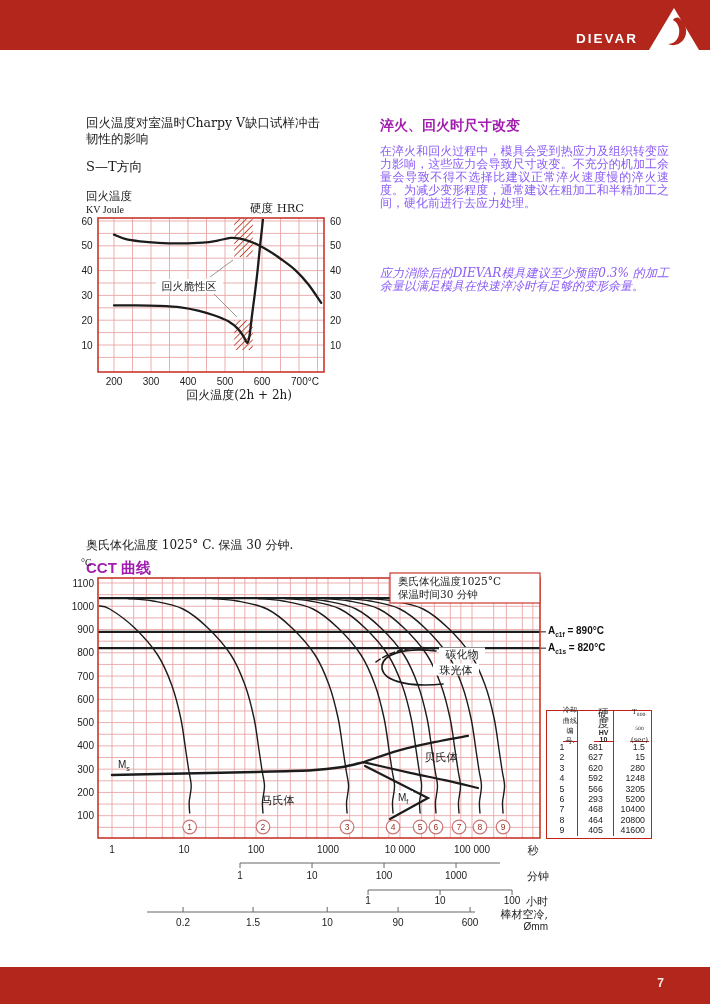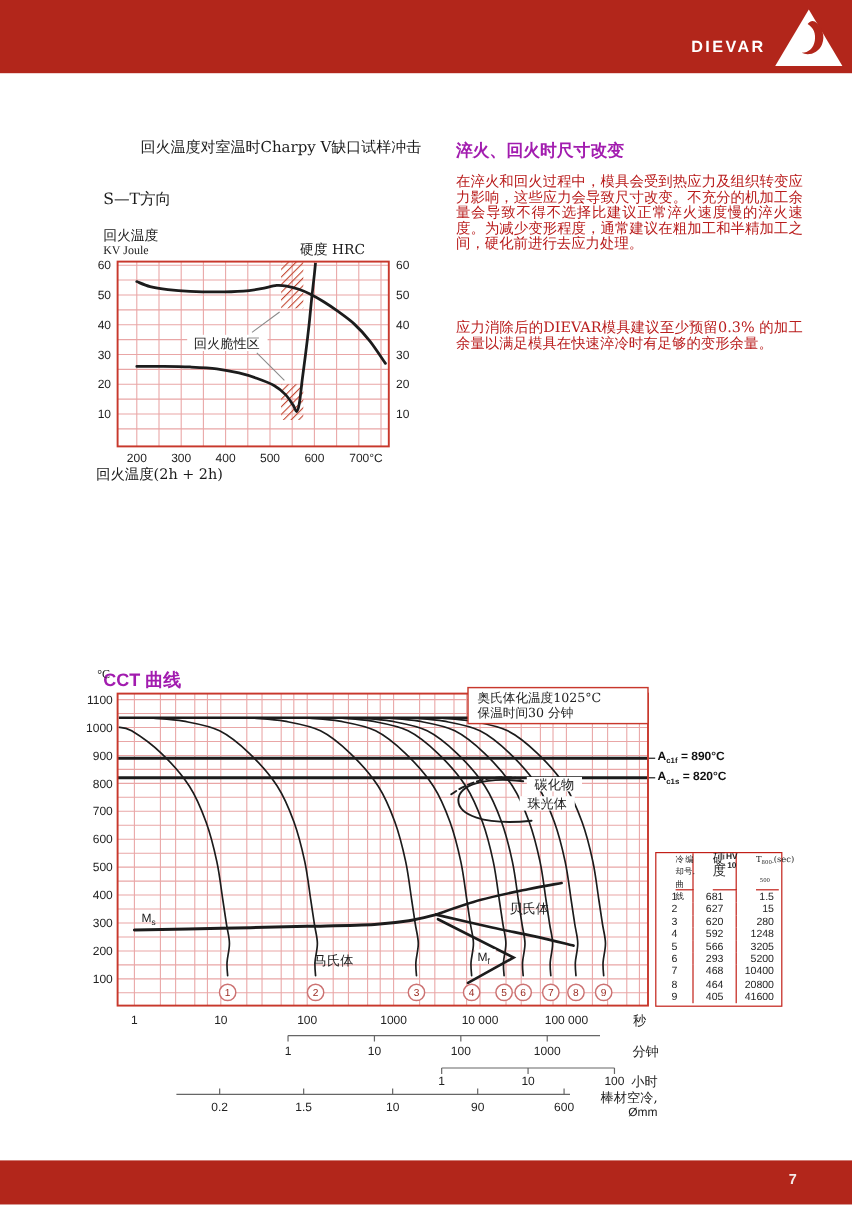--- a/index.html
+++ b/index.html
@@ -1,44 +1,44 @@
 <!DOCTYPE html>
 <html><head>
 <meta charset="utf-8">
 <style>
   html,body{margin:0;padding:0;background:#e8e8e8;}
   .page{position:relative;width:710px;height:1004px;background:#fff;overflow:hidden;
         font-family:"DejaVu Serif",serif;color:#1a1a1a;}
   .layer{position:absolute;left:0;top:0;}
-  .topbar{position:absolute;left:0;top:0;width:710px;height:61px;background:#b2261b;}
+  .topbar{position:absolute;left:0;top:0;width:710px;height:50px;background:#b2261b;}
   .bottombar{position:absolute;left:0;top:967px;width:710px;height:37px;background:#b2261b;}
   .brand{position:absolute;right:72px;top:31px;color:#fff;font-family:"Liberation Sans",sans-serif;
          font-weight:bold;font-size:13.5px;letter-spacing:2px;}
   .logo{position:absolute;right:5px;top:6px;}
   .pagenum{position:absolute;right:46px;top:9px;color:#f4e9e7;font:bold 12px "Liberation Sans",sans-serif;}
   .lbl{position:absolute;line-height:1.18;}
   .serif{font-family:"DejaVu Serif",serif;}
   .sans{font-family:Liberation Serif, serif;}
   .h1{font-family:"Liberation Sans",sans-serif;font-weight:bold;font-size:14px;color:#a21caf;}
-  .body-txt{font-size:12px;line-height:13.1px;text-align:justify;color:#b91c1c;}
+  .body-txt{font-size:12px;line-height:13.1px;text-align:justify;color:#8b5cf6;}
   
   text{fill:#222;}
   .tick{font:10px "Liberation Sans",sans-serif;}
   .cjk11{font-family:"DejaVu Serif",serif;font-size:11px;}
   .cjk10{font-family:"DejaVu Serif",serif;font-size:10.5px;}
   .phas{font-family:"DejaVu Serif",serif;font-size:11px;}
   .circnum{font:8.5px "Liberation Sans",sans-serif;fill:#992b22;}
   
   #cct-table{position:absolute;left:546px;top:710px;width:104px;height:127px;
              border:1.3px solid #c22018;display:grid;grid-template-columns:31px 36px 35px;
              grid-auto-rows:min-content;background:#fff;}
   #cct-table .c{font:8.8px "Liberation Sans",sans-serif;text-align:center;line-height:10.4px;color:#222;}
   #cct-table .b1,#cct-table .b2{border-right:1px solid #c22018;}
-  #cct-table .th{height:30px;border-bottom:1px solid #c22018;display:flex;flex-direction:row;
-                 font-family:"DejaVu Serif",serif;margin-left:16px;}
+  #cct-table .th{height:30px;border-bottom:1px solid #c22018;display:flex;flex-direction:column;
+                 justify-content:center;font-family:"DejaVu Serif",serif;margin-left:16px;}
   #cct-table .th .l1{font-size:11px;} #cct-table .th .l2{font-size:7px;}
   #cct-table .th .hv{font:bold 7px "Liberation Sans",sans-serif;}
   #cct-table .num3{text-align:right;padding-right:4px;}
   #cct-table sub{font-size:4.5px;}
   .aclabel{position:absolute;left:548px;font-family:"Liberation Sans",sans-serif;font-size:10px;
            font-weight:bold;color:#111;}
   .aclabel sub{font-size:6.5px;}
 </style>
 </head>
 <body>
@@ -46,32 +46,34 @@
 <div class="page">
 
   <div class="topbar">
     <span class="brand">DIEVAR</span>
   </div>
   <svg class="logo" width="60" height="52" viewBox="0 0 60 52">
     <polygon points="29,2 57,49 1,49" fill="#ffffff"></polygon>
     <path d="M34,12 C40,16 43,24 40,31 C37,38 29,41 23,38 C29,38 33,34 34,28 C35,22 33,17 28,14 C30,11.5 32,11 34,12 Z" fill="#b2261b"></path>
   </svg>
 
-  <div class="lbl serif" style="left:86px;top:116px;width:300px;font-size:12.5px;margin-left:31px;">回火温度对室温时Charpy V缺口试样冲击</div>
+  <div class="lbl serif" style="left:86px;top:116px;width:300px;font-size:12.5px;">回火温度对室温时Charpy V缺口试样冲击</div>
+  <div class="lbl serif" style="left:86px;top:132px;width:300px;font-size:12.5px;">韧性的影响</div>
   <div class="lbl serif" style="left:86px;top:159px;font-size:13px;">S—T方向</div>
   <div class="lbl serif" style="left:86px;top:190px;font-size:11.5px;">回火温度</div>
   <div class="lbl sans" style="left:86px;top:204px;font-size:10px;">KV Joule</div>
   <div class="lbl serif" style="left:250px;top:202px;width:82px;text-align:left;font-size:11.5px;">硬度 HRC</div>
-  <div class="lbl serif" style="left:80px;top:388px;width:212px;text-align:left;font-size:12px;">回火温度(2h + 2h)</div>
+  <div class="lbl serif" style="left:80px;top:388px;width:212px;text-align:right;font-size:12px;">回火温度(2h + 2h)</div>
 
   <div class="lbl h1" style="left:380px;top:117px;">淬火、回火时尺寸改变</div>
   <div class="lbl serif body-txt" style="left:380px;top:145px;width:289px;">在淬火和回火过程中，模具会受到热应力及组织转变应力影响，这些应力会导致尺寸改变。不充分的机加工余量会导致不得不选择比建议正常淬火速度慢的淬火速度。为减少变形程度，通常建议在粗加工和半精加工之间，硬化前进行去应力处理。</div>
-  <div class="lbl serif body-txt" style="left:380px;top:267px;width:289px;">应力消除后的DIEVAR模具建议至少预留0.3%  的加工余量以满足模具在快速淬冷时有足够的变形余量。</div>
+  <div class="lbl serif body-txt" style="left:380px;top:267px;width:289px;font-style:italic;">应力消除后的DIEVAR模具建议至少预留0.3%  的加工余量以满足模具在快速淬冷时有足够的变形余量。</div>
 
   <div class="lbl h1" style="left:86px;top:511px;font-size:15px;margin-top:48px;">CCT 曲线</div>
+  <div class="lbl serif" style="left:86px;top:538px;font-size:12px;">奥氏体化温度 1025° C.  保温 30 分钟.</div>
   <div class="lbl sans" style="left:81px;top:557px;font-size:10px;">°C</div>
 
   <div class="aclabel" style="top:625px;"><span>A</span><sub>c1f</sub><span> = 890°C</span></div>
   <div class="aclabel" style="top:642px;"><span>A</span><sub>c1s</sub><span> = 820°C</span></div>
 
   <svg id="charpy-svg" class="layer" width="710" height="1004" viewBox="0 0 710 1004">
       <defs>
         <clipPath id="clip1">
           <rect x="99" y="219" width="224" height="152"></rect>
         </clipPath>

